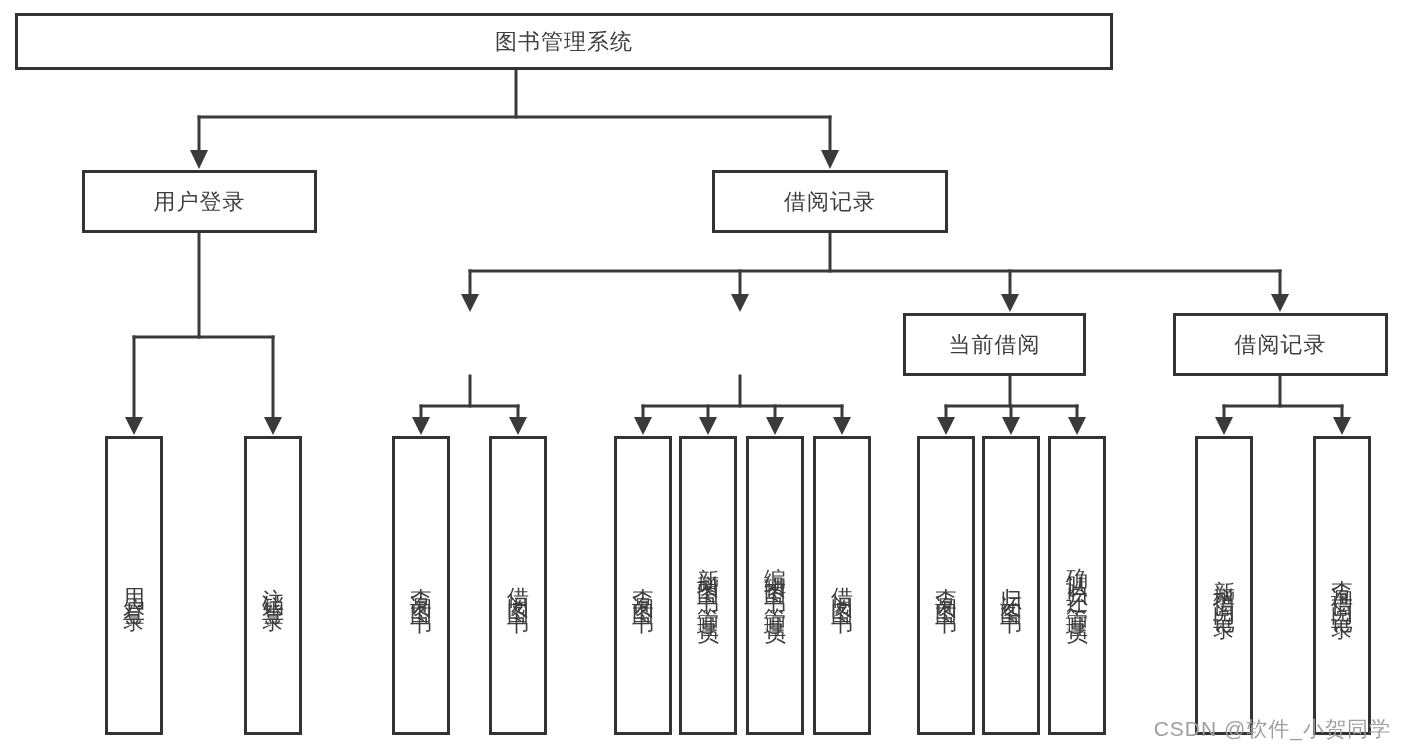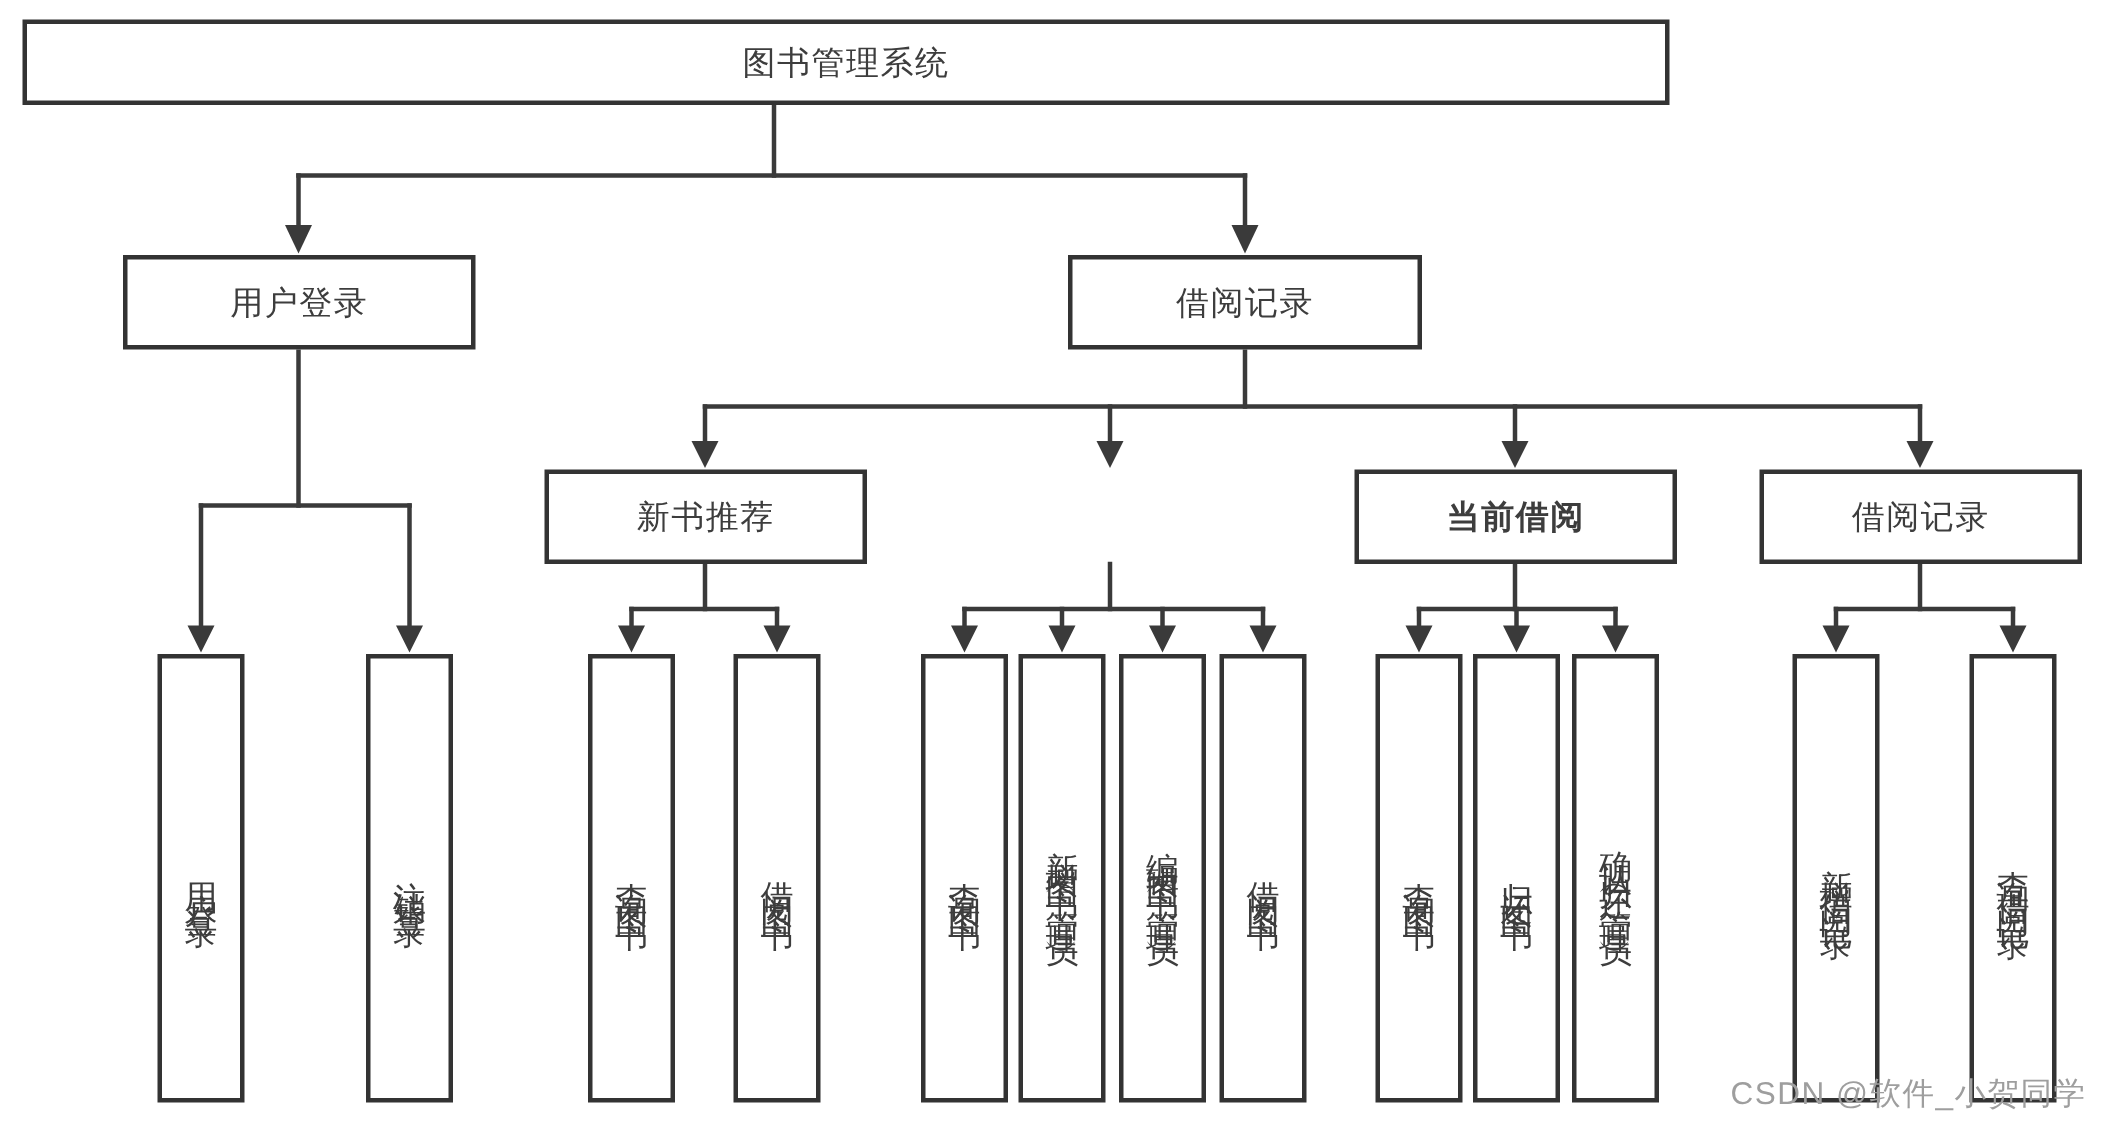--- a/index.html
+++ b/index.html
@@ -120,24 +120,21 @@
     <span class="lbl">图书管理系统</span>
   </div>
 
   <div class="node node-h" style="left:82px; top:170px; width:235px; height:63px;">
     <span class="lbl">用户登录</span>
   </div>
   <div class="node node-h" style="left:712px; top:170px; width:236px; height:63px;">
     <span class="lbl">借阅记录</span>
   </div>
 
-  <div class="node node-h" style="left:363px; top:313px; width:215px; height:63px;">
-    <span class="lbl">新书推荐</span>
-  </div>
-  <div class="node node-h" style="left:903px; top:313px; width:215px; height:63px;font-weight:bold;">
+  <div class="node node-h" style="left:903px; top:313px; width:183px; height:63px;">
     <span class="lbl">当前借阅</span>
   </div>
   <div class="node node-h" style="left:1173px; top:313px; width:215px; height:63px;">
     <span class="lbl">借阅记录</span>
   </div>
 
   <div class="node node-v" style="left:105px; top:436px; width:58px; height:299px;">
     <span class="lbl">用户登录</span>
   </div>
   <div class="node node-v" style="left:244px; top:436px; width:58px; height:299px;">

